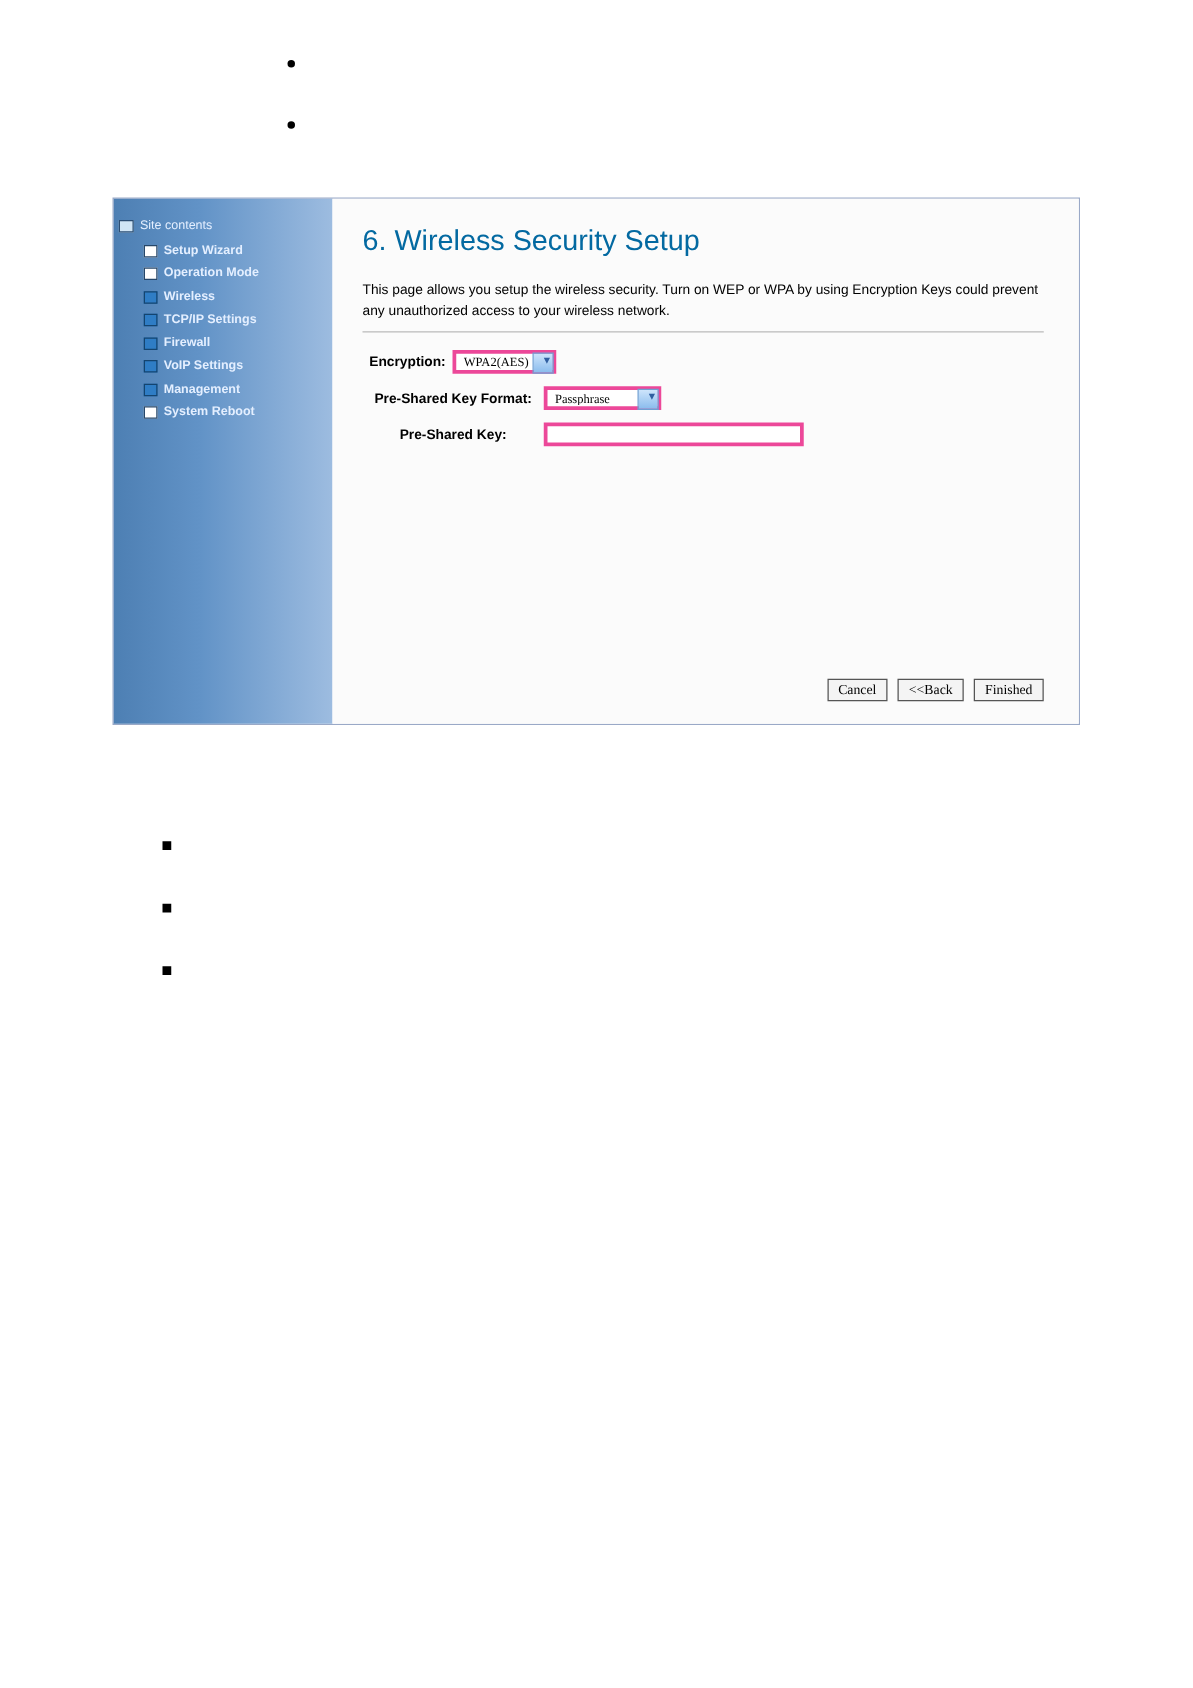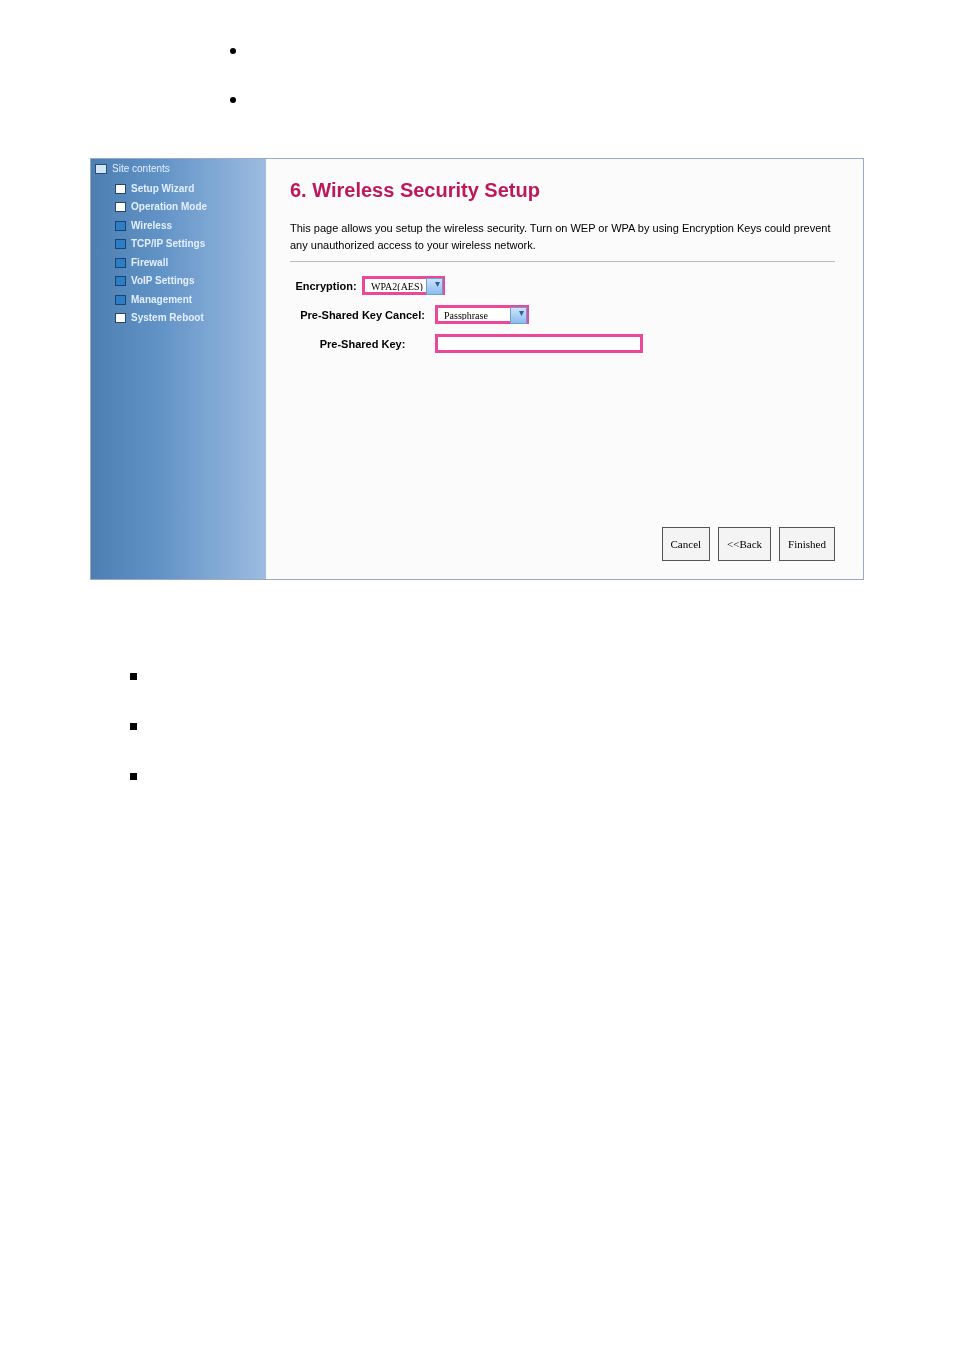--- a/index.html
+++ b/index.html
@@ -50,21 +50,21 @@
       width: 26px;
       background: #9cb9e0;
     }
     .app-body {
       display: flex;
       min-height: 420px;
     }
     .sidebar {
       width: 175px;
       background: linear-gradient(to right, #4d7fb3 0%, #6293c7 40%, #9dbce0 100%);
-      padding: 2px 6px 0 4px;
+      padding: 14px 6px 0 4px;
       color: #e4efff;
       font-size: 10px;
       line-height: 1.65;
     }
     .sidebar .root {
       display: flex;
       align-items: center;
       margin-bottom: 2px;
     }
     .sidebar .root .root-icon {
@@ -95,23 +95,23 @@
     }
     .content {
       flex: 1;
       background: #fbfbfb;
       padding: 20px 28px 12px 24px;
       position: relative;
       display: flex;
       flex-direction: column;
     }
     .content h2 {
-      color: #be185d;
-      font-size: 20px;
-      font-weight: bold;
+      color: #0369a1;
+      font-size: 23px;
+      font-weight: normal;
       margin-bottom: 18px;
     }
     .content .desc {
       font-size: 11px;
       color: #000;
       line-height: 1.5;
       margin-bottom: 8px;
     }
     .divider {
       border: none;
@@ -168,21 +168,21 @@
       justify-content: flex-end;
       gap: 8px;
       padding-bottom: 6px;
     }
     .button-row button {
       font-size: 11px;
       font-family: Georgia, serif;
       border: 1px solid #555;
       background: #f4f4f4;
       padding: 0px 8px;
-      height: 34px;
+      height: 18px;
       cursor: pointer;
     }
     .post-text {
       padding: 30px 90px 100px 90px;
       line-height: 1.7;
       font-size: 14px;
     }
     .post-text .sq-bullet-group {
       margin-left: 40px;
       margin-top: 16px;
@@ -265,21 +265,21 @@
       <div class="form-row">
         <span class="label" style="width:72px;">Encryption:</span>
         <span class="select-wrap">
           <select class="enc">
             <option>WPA2(AES)</option>
           </select>
         </span>
       </div>
 
       <div class="form-row">
-        <span class="label">Pre-Shared Key Cancel:</span>
+        <span class="label">Pre-Shared Key Format:</span>
         <span class="select-wrap">
           <select class="fmt">
             <option>Passphrase</option>
           </select>
         </span>
       </div>
 
       <div class="form-row">
         <span class="label">Pre-Shared Key:</span>
         <input type="text" class="psk" value="" style="">

